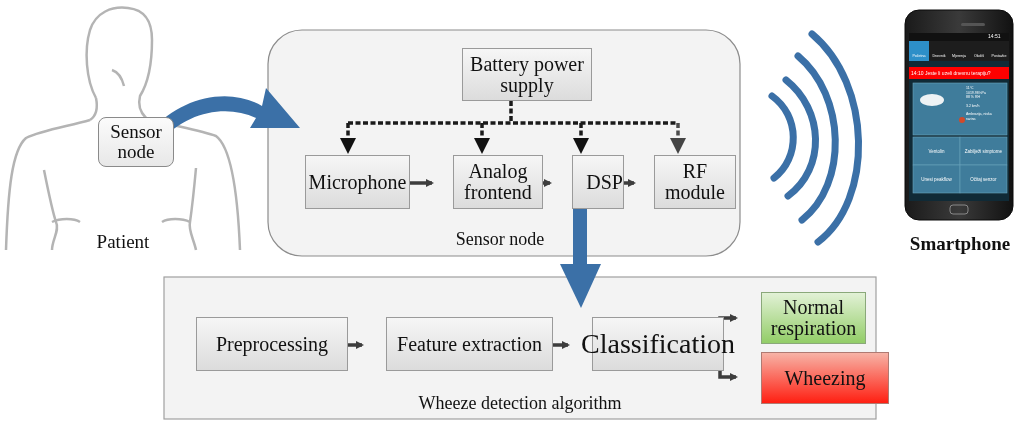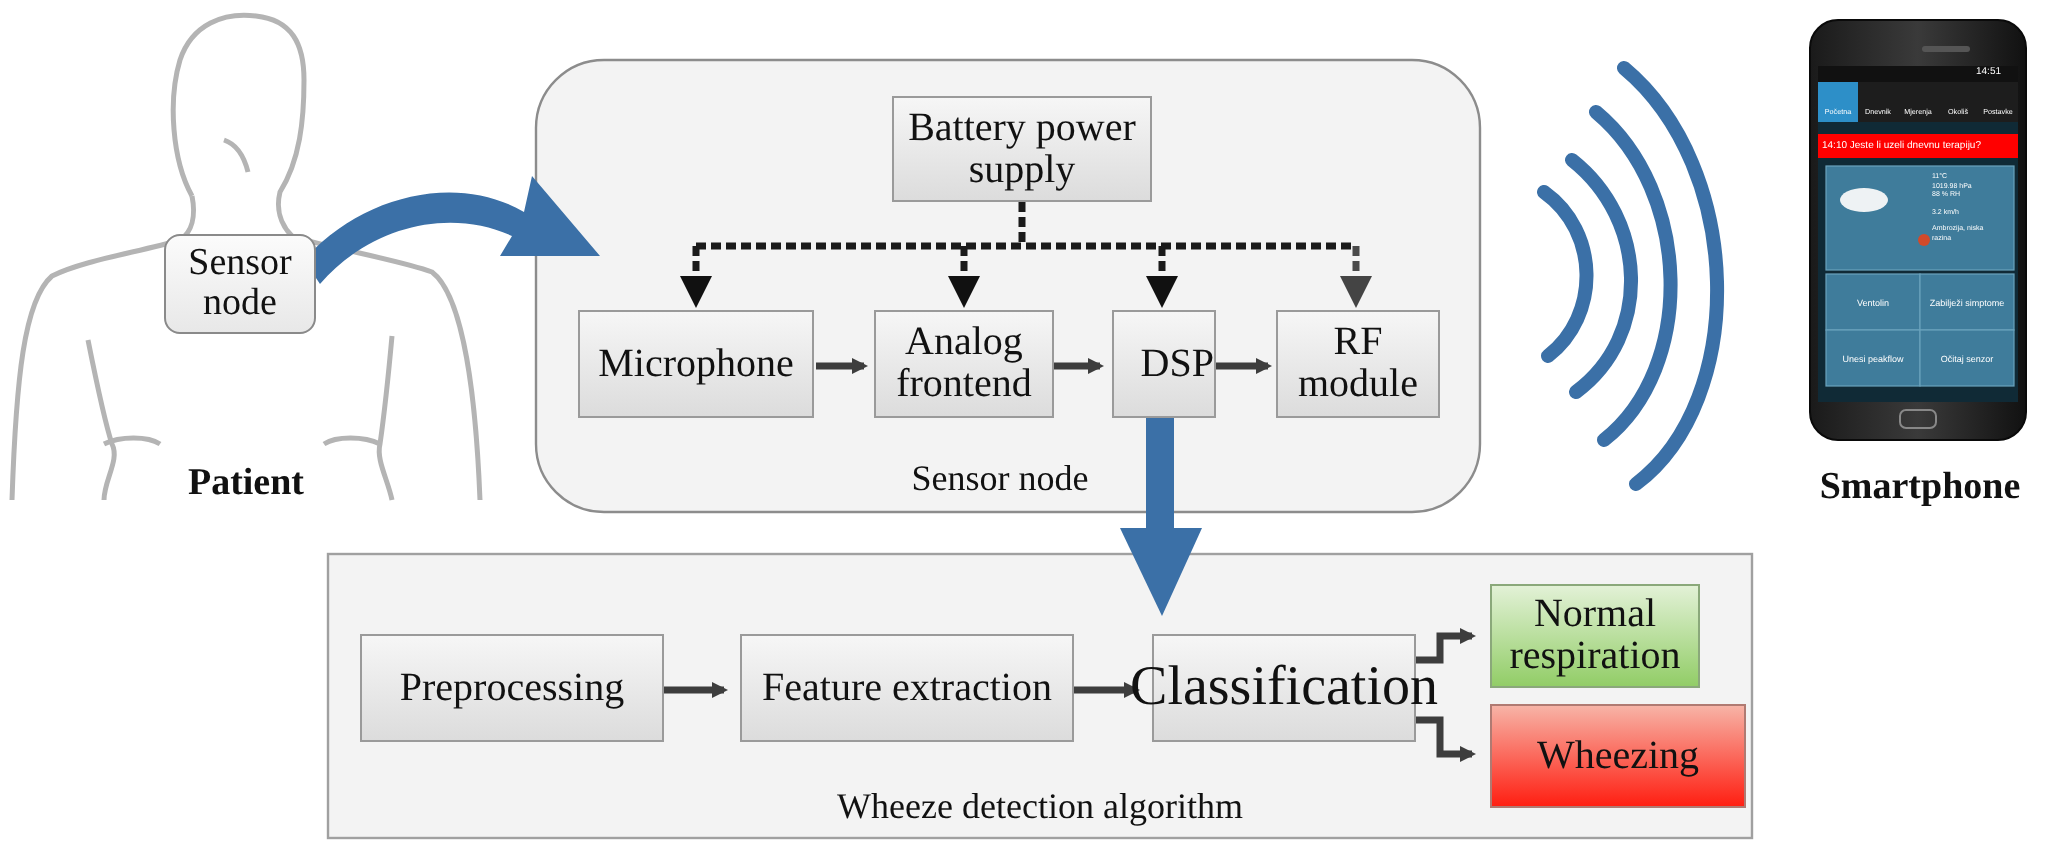--- a/index.html
+++ b/index.html
@@ -2,21 +2,21 @@
 <html><head>
 <meta charset="utf-8">
 <style>
   html, body { margin:0; padding:0; background:#ffffff; }
   body { width:1024px; height:425px; position:relative; overflow:hidden;
          font-family:"Liberation Serif", "DejaVu Serif", serif; }
   svg.stage { position:absolute; left:0; top:0; }
   .box { position:absolute; box-sizing:border-box; border:1px solid #9a9a9a;
          background:linear-gradient(#f6f6f6,#dcdcdc); color:#111;
          display:flex; align-items:center; justify-content:center; text-align:center;
-         line-height:1.05; }
+         line-height:1.05;margin-left:16px; }
   .lbl { position:absolute; color:#111; text-align:center; white-space:nowrap; }
   .phone-ui { position:absolute; font-family:"Liberation Sans","DejaVu Sans",sans-serif; color:#fff; }
 </style>
 </head>
 <body>
 
 <svg class="stage" width="1024" height="425" viewBox="0 0 1024 425">
   <defs>
     <marker id="ahDark" markerWidth="8" markerHeight="8" refX="6" refY="4" orient="auto" markerUnits="userSpaceOnUse">
       <path d="M0,0 L8,4 L0,8 z" fill="#3d3d3d"></path>
@@ -101,28 +101,28 @@
     <ellipse cx="932" cy="100" rx="12" ry="6" fill="#eef2f4"></ellipse>
     <circle cx="962" cy="120" r="3" fill="#d24a2a"></circle>
     <rect x="950" y="205" width="18" height="9" rx="3" fill="none" stroke="#888"></rect>
   </g>
 </svg>
 
 <div class="box" style="left:82px;top:117px;width:76px;height:50px;border-radius:8px;background:linear-gradient(#fbfbfb,#e8e8e8);font-size:19px;flex-direction:column;border-color:#8a8a8a;">
   <span>Sensor</span>
   <span>node</span>
 </div>
-<div class="lbl" style="left:78px;top:231px;width:90px;font-size:19px;font-weight:bold;">Patient</div>
+<div class="lbl" style="left:78px;top:231px;width:90px;font-size:19px;">Patient</div>
 
 <div class="box" style="left:446px;top:48px;width:130px;height:53px;font-size:20px;flex-direction:column;">
   <span>Battery power</span>
   <span>supply</span>
 </div>
 
-<div class="box" style="left:289px;top:155px;width:118px;height:54px;font-size:20px;">
+<div class="box" style="left:289px;top:155px;width:105px;height:54px;font-size:20px;">
   <span>Microphone</span>
 </div>
 <div class="box" style="left:437px;top:155px;width:90px;height:54px;font-size:20px;flex-direction:column;">
   <span>Analog</span>
   <span>frontend</span>
 </div>
 <div class="box" style="left:556px;top:155px;width:52px;height:54px;font-size:20px;justify-content:flex-end;">
   <span>DSP</span>
 </div>
 <div class="box" style="left:638px;top:155px;width:82px;height:54px;font-size:20px;flex-direction:column;">

